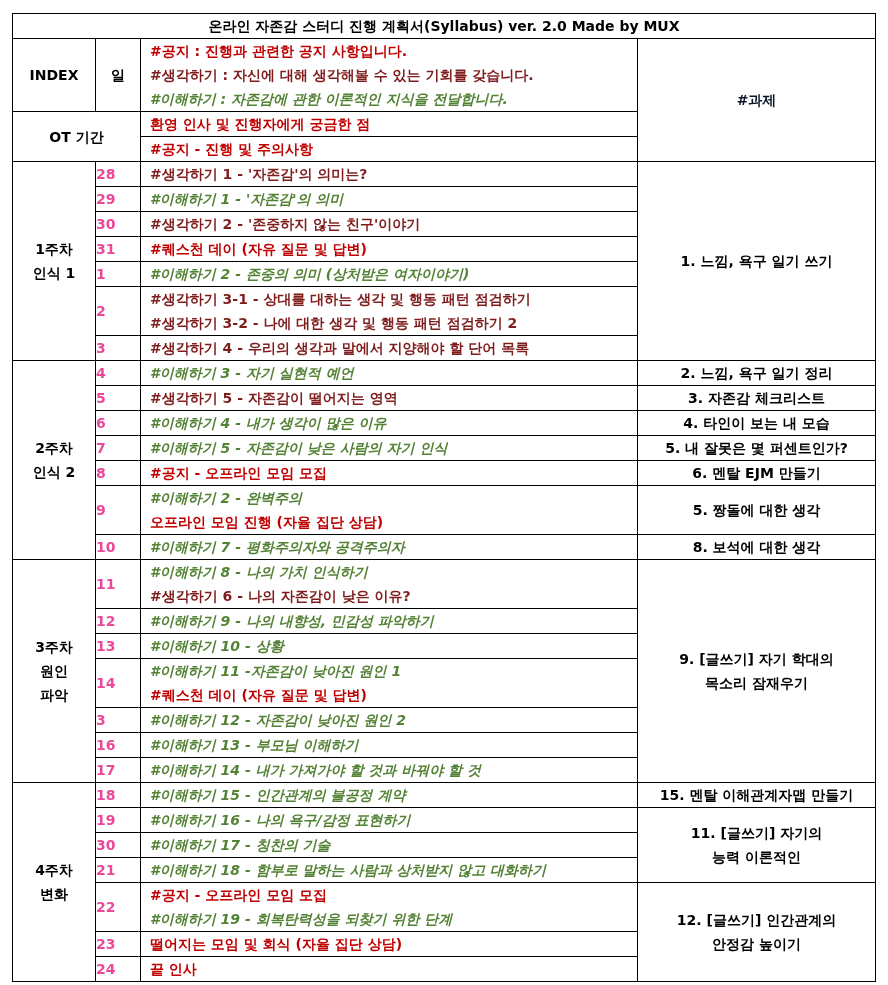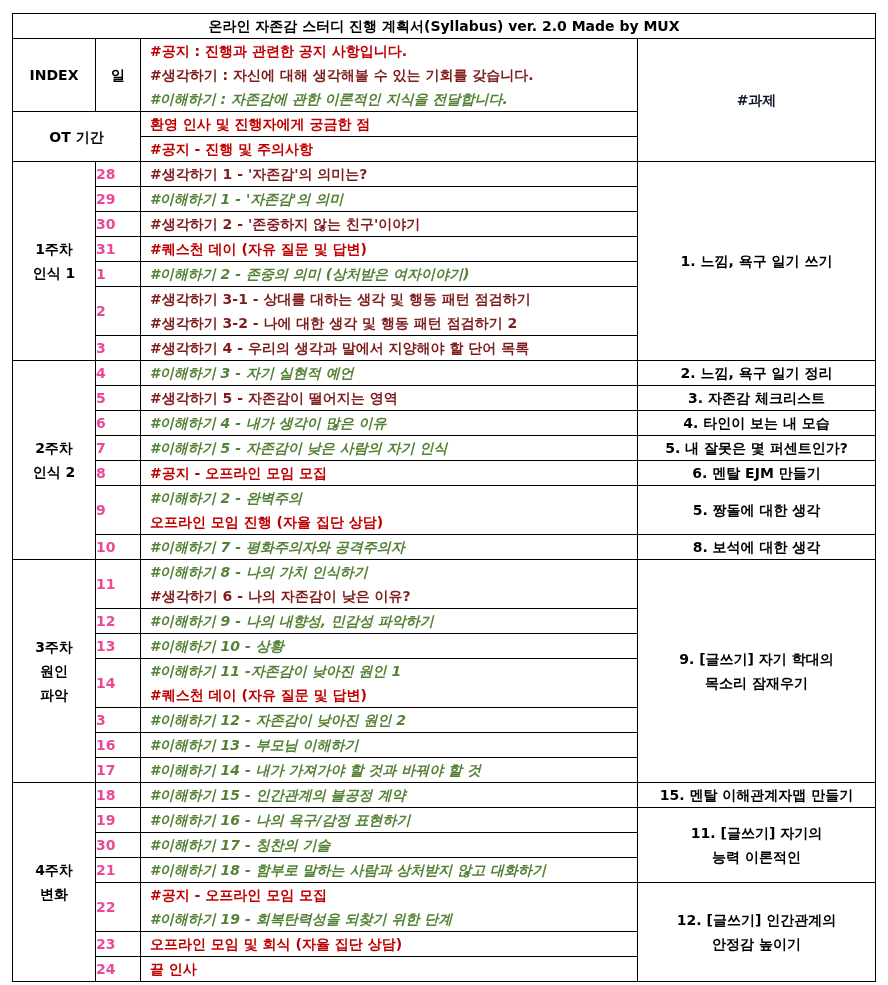--- a/index.html
+++ b/index.html
@@ -210,20 +210,20 @@
         <span class="line c-red">#공지 - 오프라인 모임 모집</span>
         <span class="line c-green">#이해하기 19 - 회복탄력성을 되찾기 위한 단계</span>
       </td>
       <td class="task" rowspan="3">
         <span class="line">12. [글쓰기] 인간관계의</span>
         <span class="line">안정감 높이기</span>
       </td>
     </tr>
     <tr class="r1">
       <td class="day c-navy">23</td>
-      <td class="content c-red">오프라인 모임 및 회식 (자율 집단 상담)</td>
+      <td class="content c-red">떨어지는 모임 및 회식 (자율 집단 상담)</td>
     </tr>
     <tr class="r1">
       <td class="day c-red">24</td>
       <td class="content c-red">끝 인사</td>
     </tr>
   </tbody>
 </table>
 
 </body></html>

